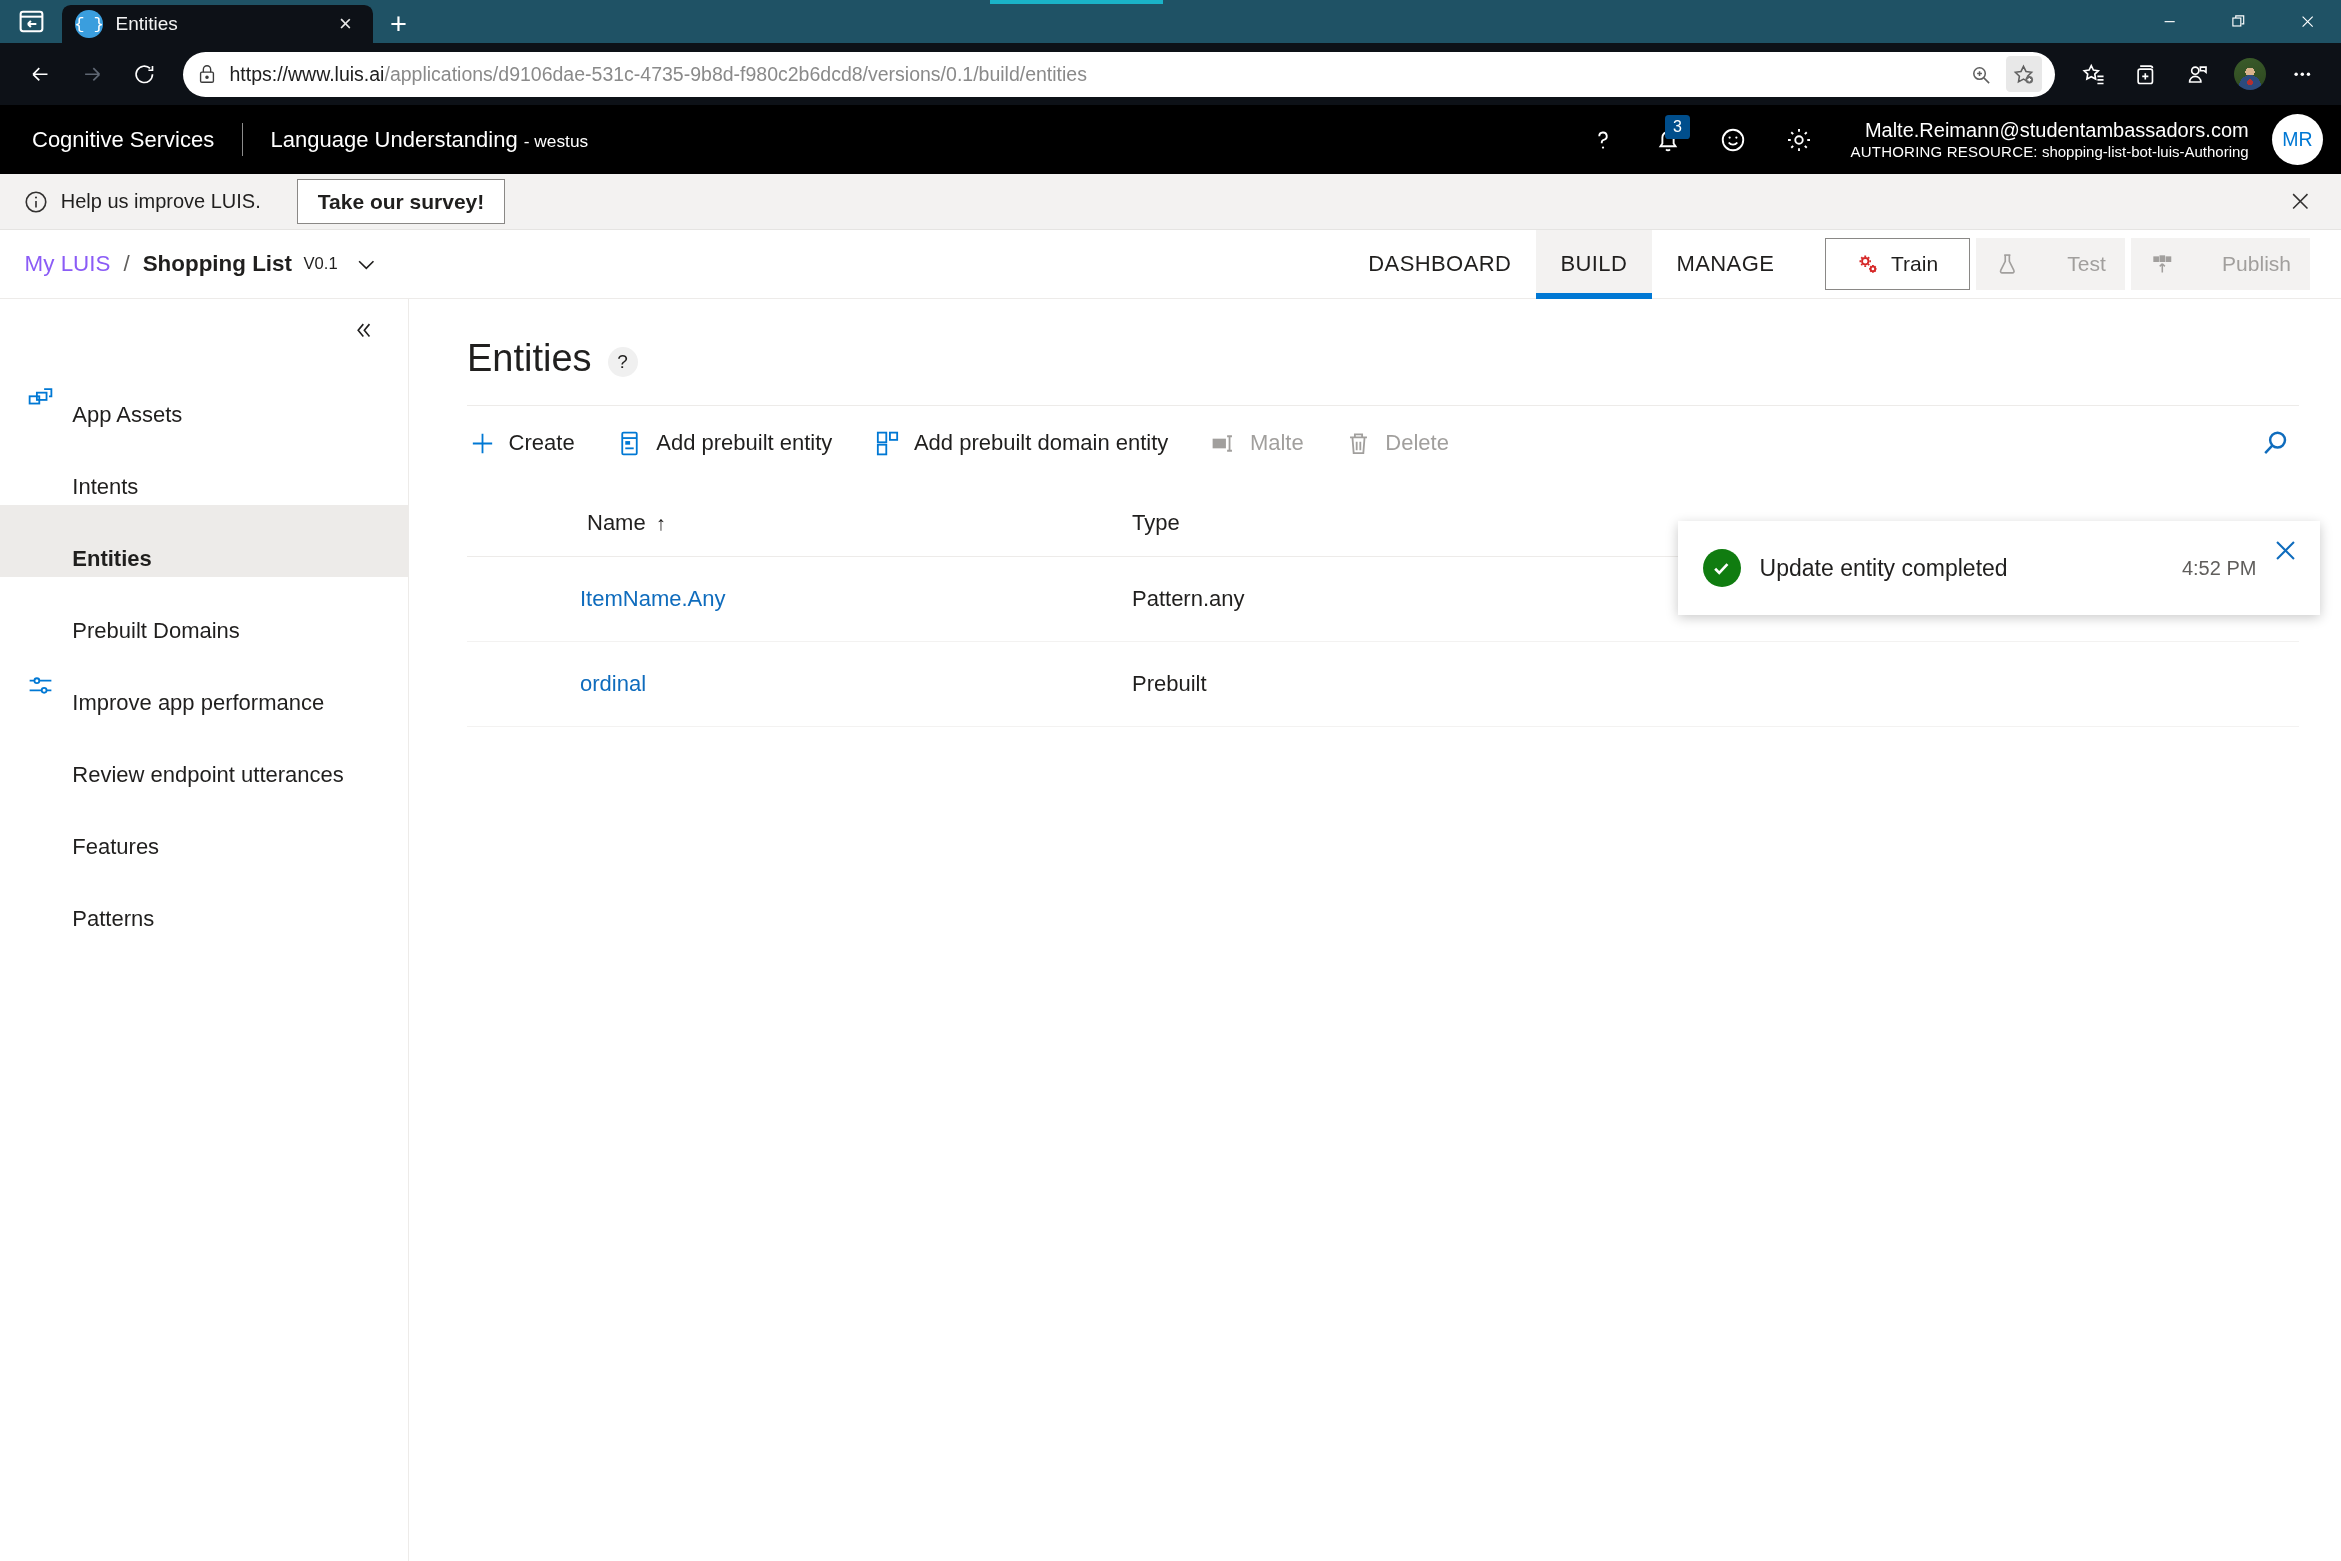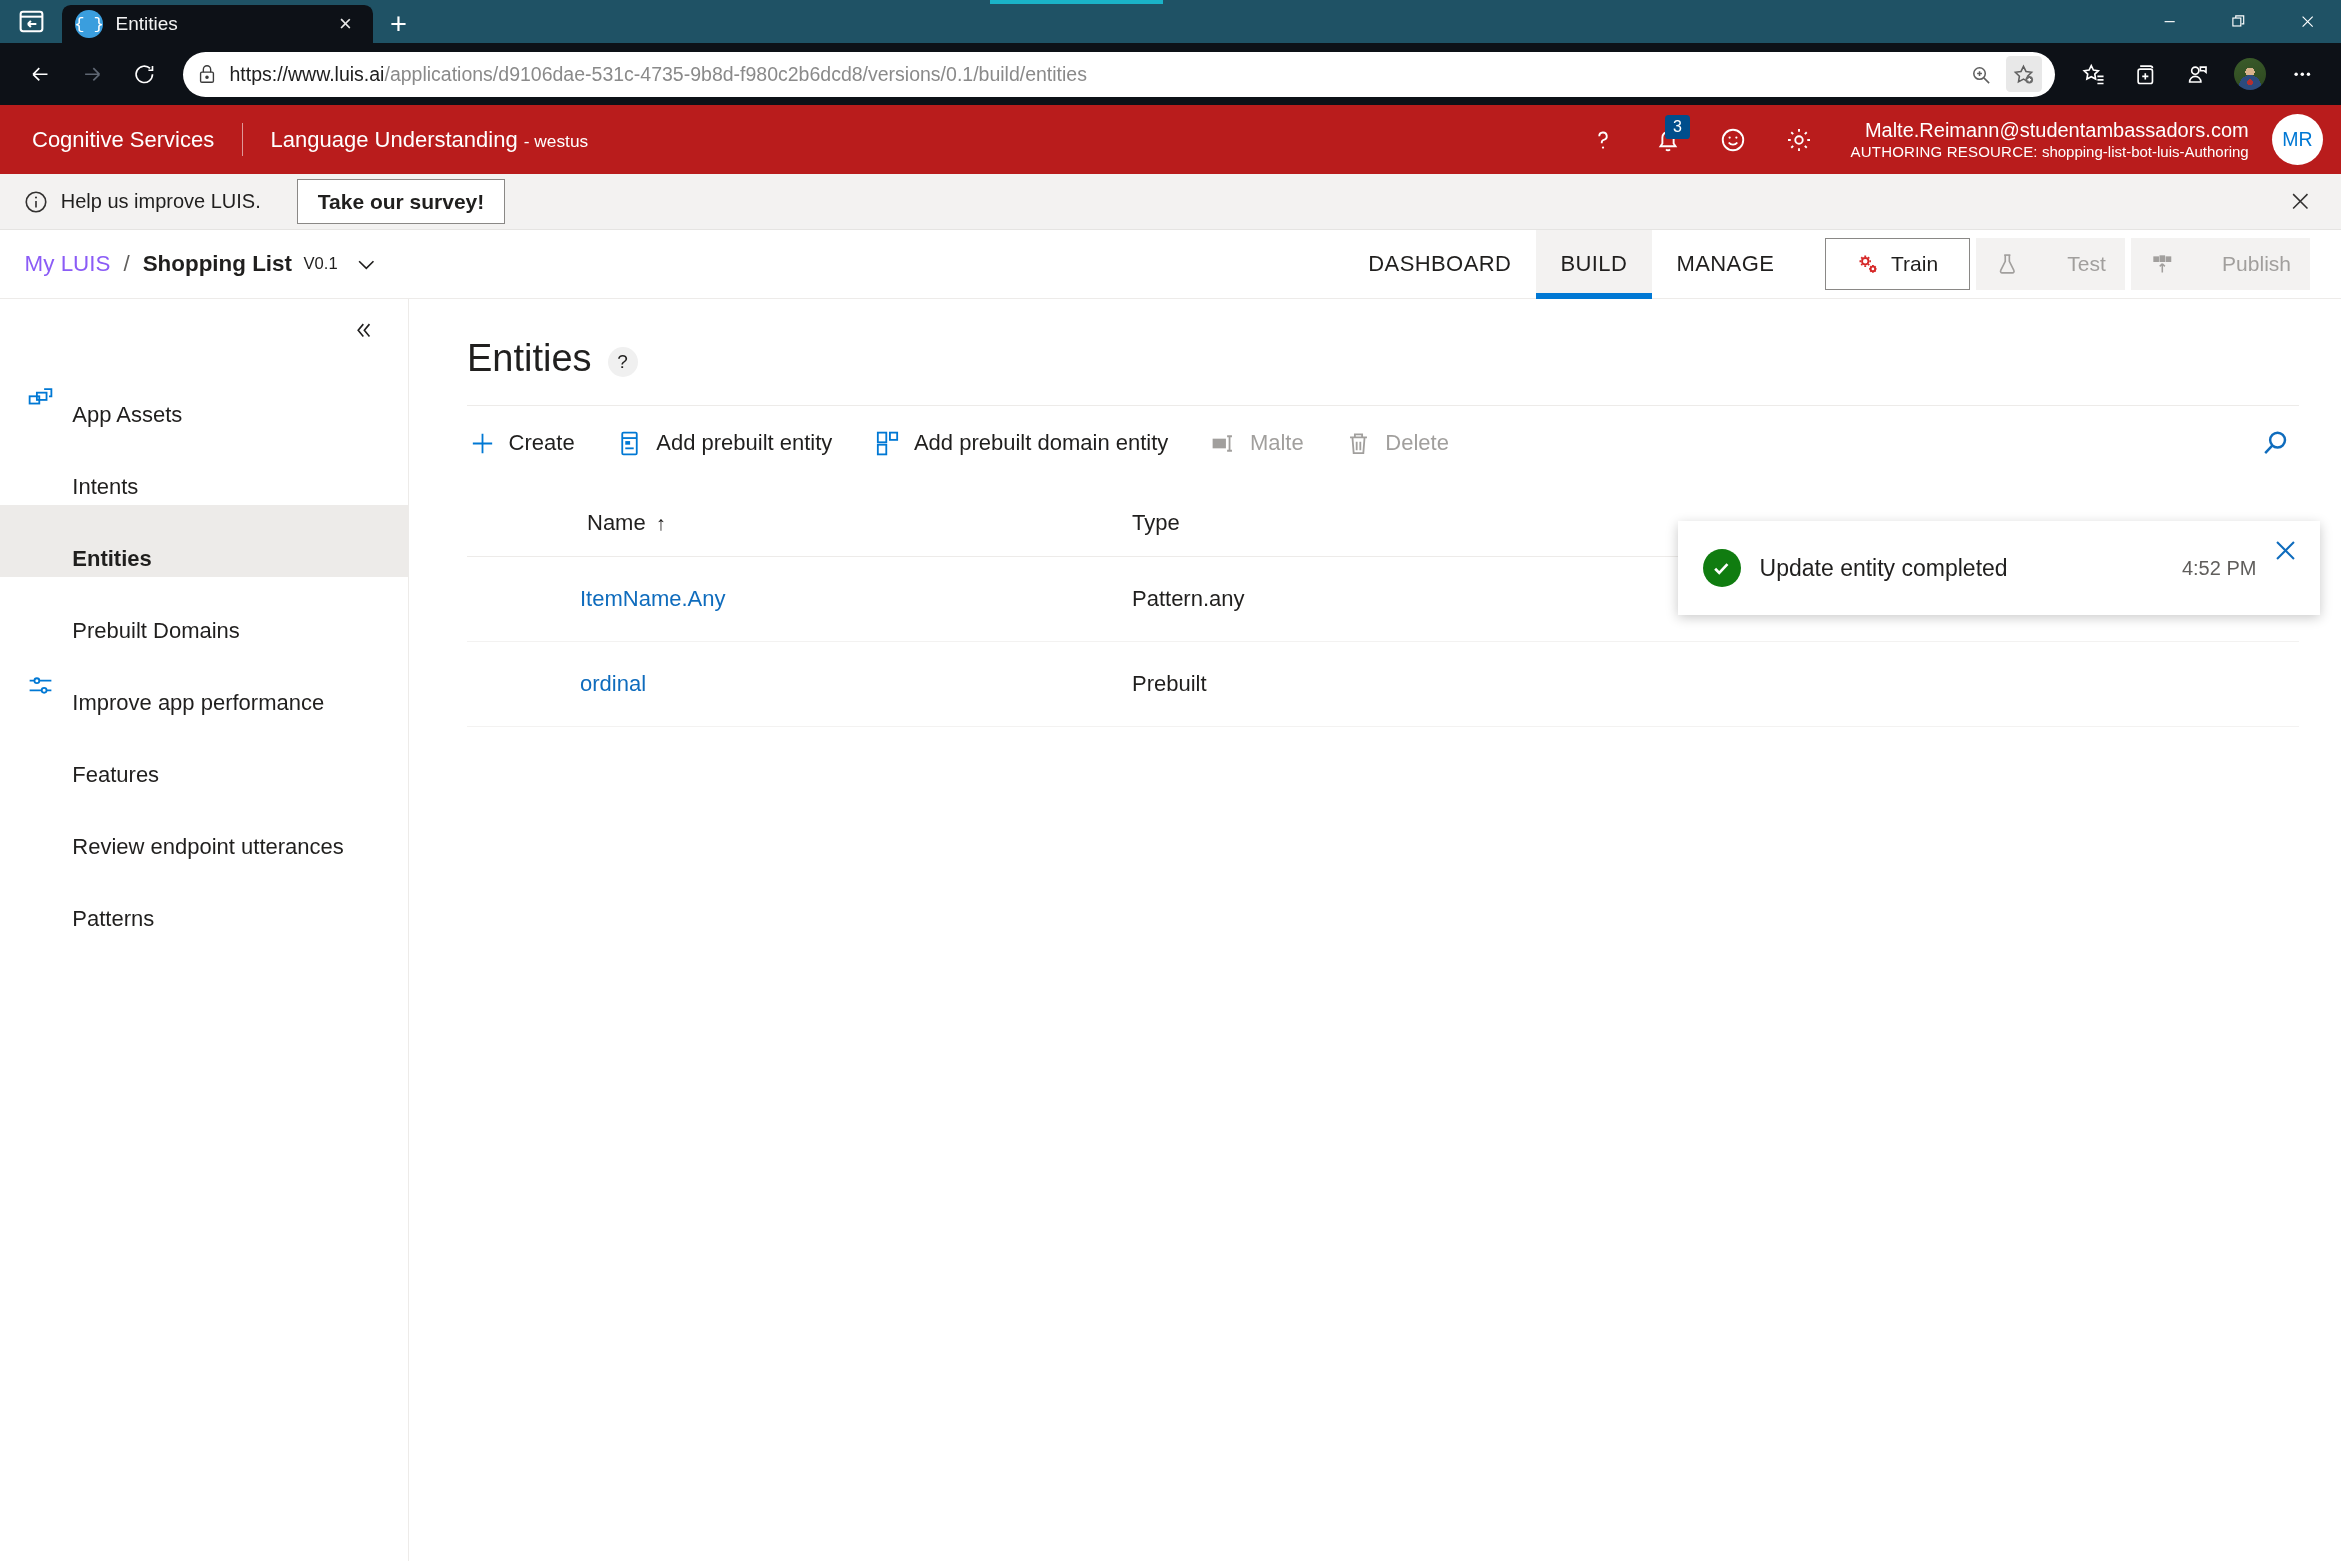--- a/index.html
+++ b/index.html
@@ -93,21 +93,21 @@
       radial-gradient(circle at 50% 88%, #2c4b7e 0 34%, transparent 34%),
       radial-gradient(circle at 50% 44%, #d9b38c 0 19%, transparent 19%),
       linear-gradient(160deg, #3b5c2a, #2d4720);
     overflow: hidden;
   }
 
   
   #page { flex: 1; display: flex; flex-direction: column; background: #ffffff; min-height: 0; }
 
   .luis-header {
-    height: 69px; background: #b91c1c; display: flex; align-items: center;
+    height: 69px; background: #000000; display: flex; align-items: center;
     padding: 0 19px 0 32px; flex: 0 0 69px; color: #ffffff;
   }
   .brand { font-size: 22px; color: #ffffff; }
   .brand-sep { width: 1.4px; height: 33px; background: rgba(255,255,255,.55); margin: 0 27.5px; }
   .product { font-size: 22px; }
   .product .region { font-size: 17.3px; }
   .luis-header-right { margin-left: auto; display: flex; align-items: center; gap: 4.3px; }
   .hdr-icon {
     width: 61px; height: 61px; display: flex; align-items: center; justify-content: center;
     color: #ffffff; position: relative;
@@ -545,26 +545,26 @@
               <path d="M3 8h18M3 16h18"></path>
                 <circle cx="9" cy="8" r="2" fill="#fff"></circle>
                 <circle cx="15" cy="16" r="2" fill="#fff"></circle>
             </svg>
           </span>
           <span class="nav-label">Improve app performance</span>
         </div>
 
         <div class="nav-item">
           <span class="nav-ico"></span>
-          <span class="nav-label">Features</span>
+          <span class="nav-label">Review endpoint utterances</span>
         </div>
 
         <div class="nav-item">
           <span class="nav-ico"></span>
-          <span class="nav-label">Review endpoint utterances</span>
+          <span class="nav-label">Features</span>
         </div>
 
         <div class="nav-item">
           <span class="nav-ico"></span>
           <span class="nav-label">Patterns</span>
         </div>
       </div>
 
       <div class="main">
         <div class="page-title-row">

